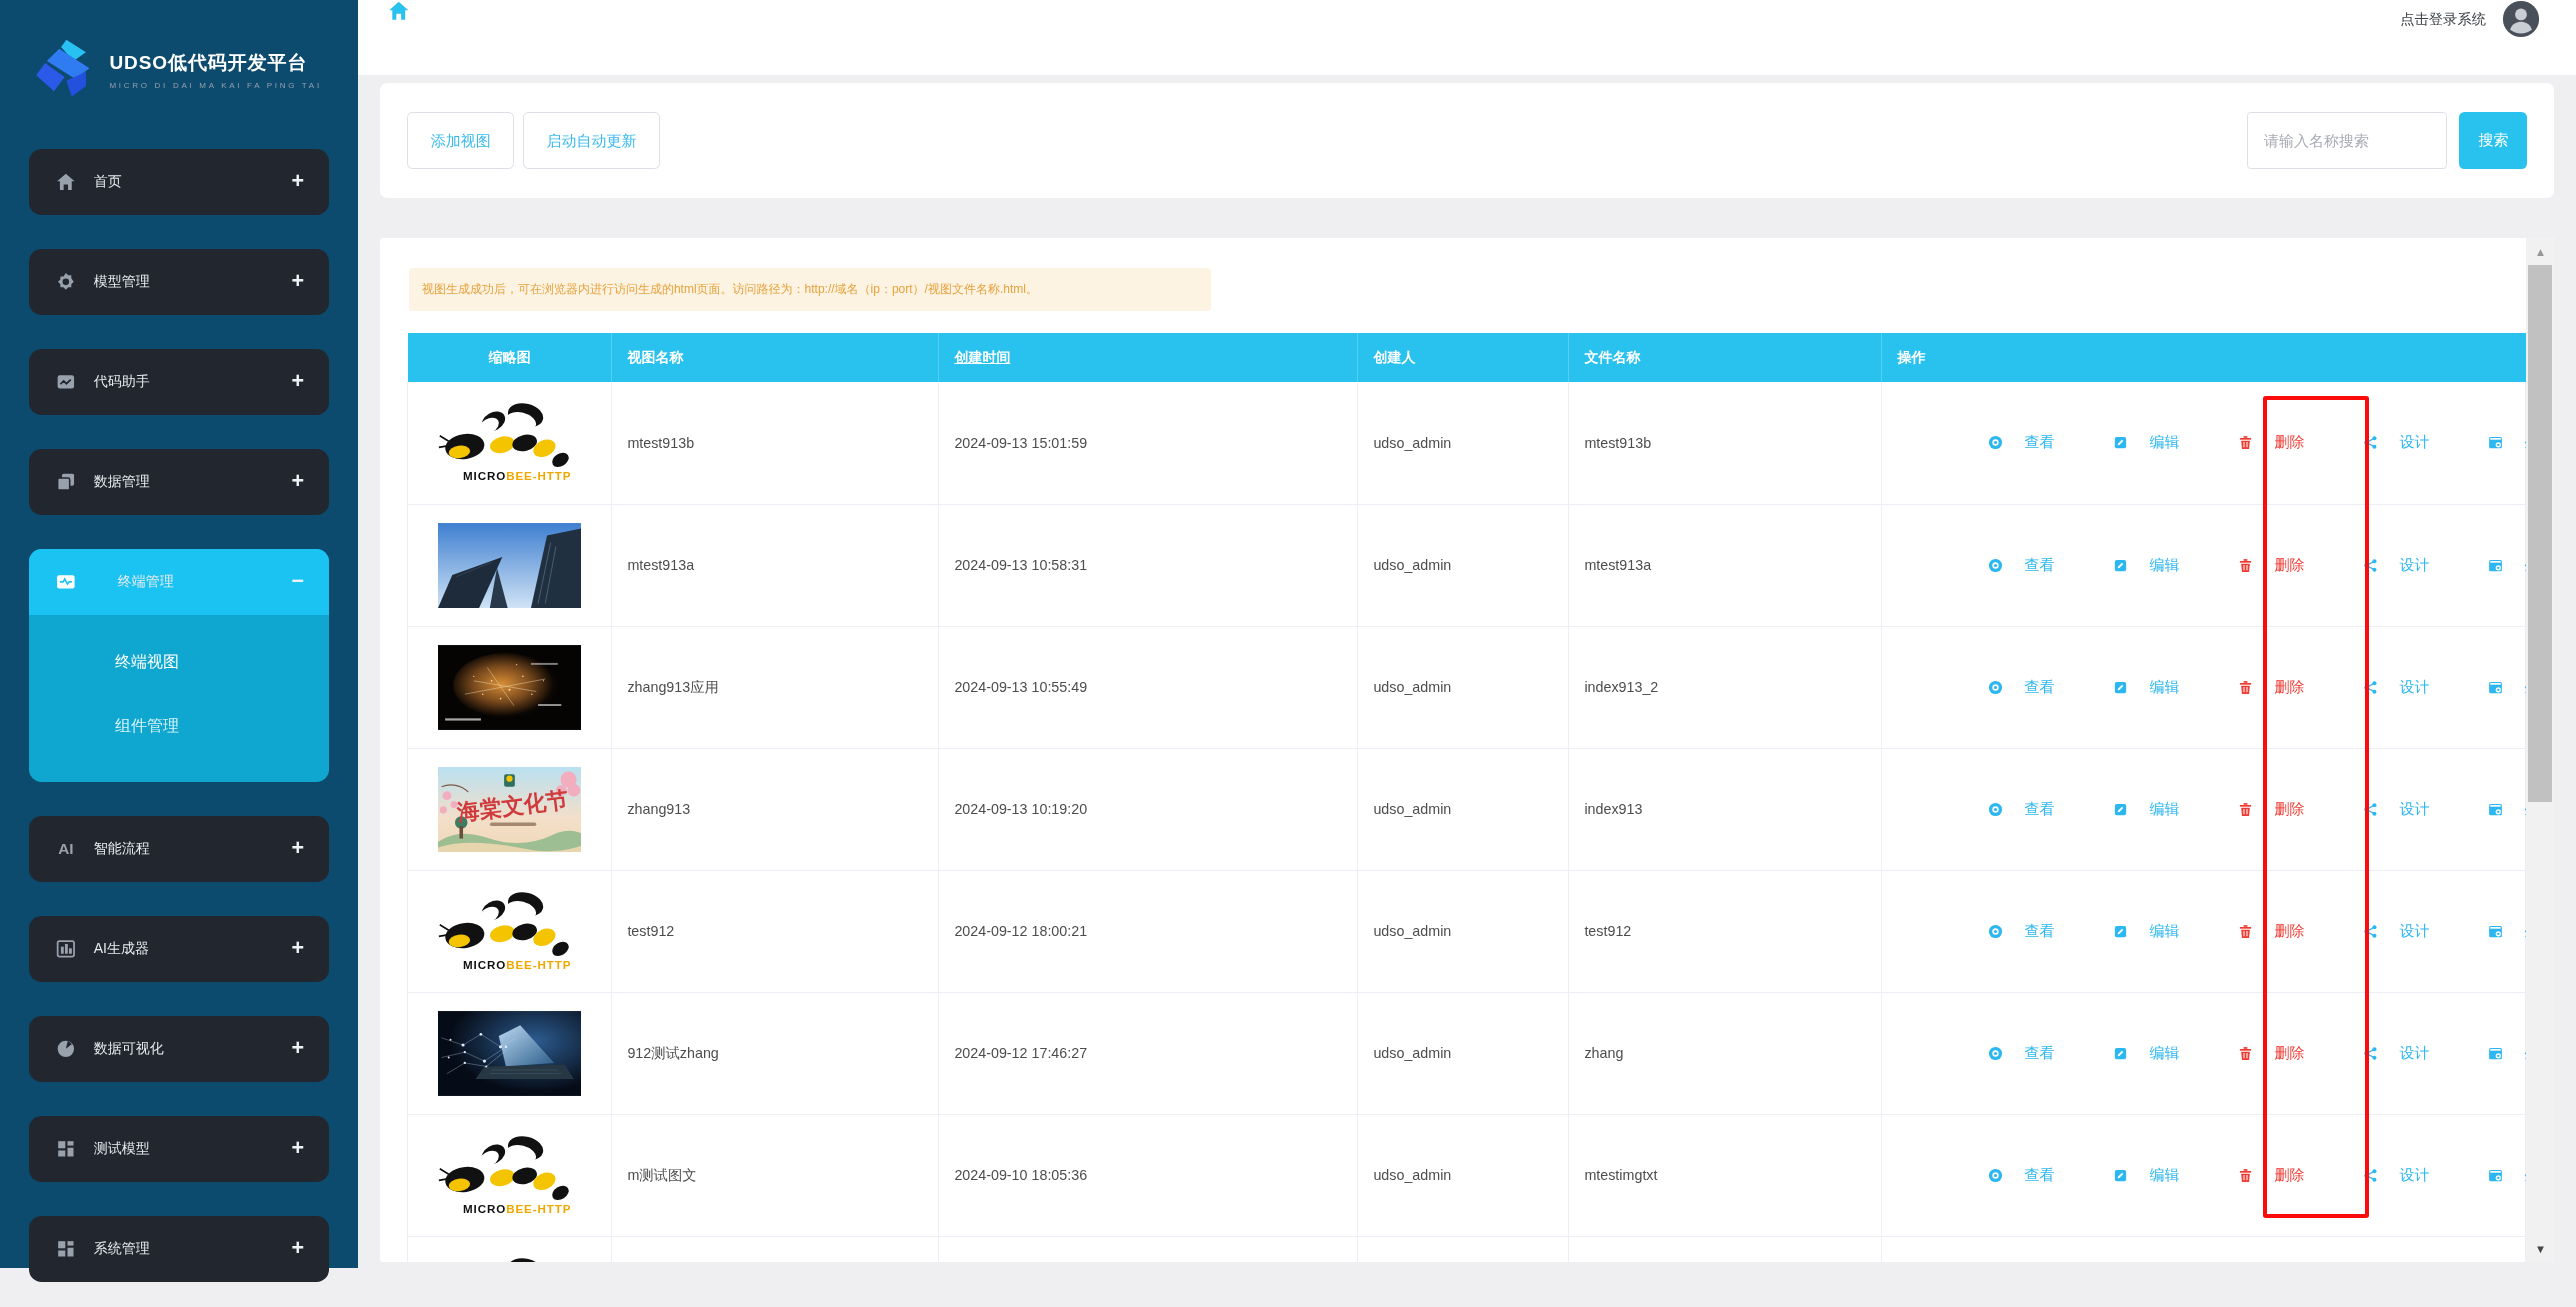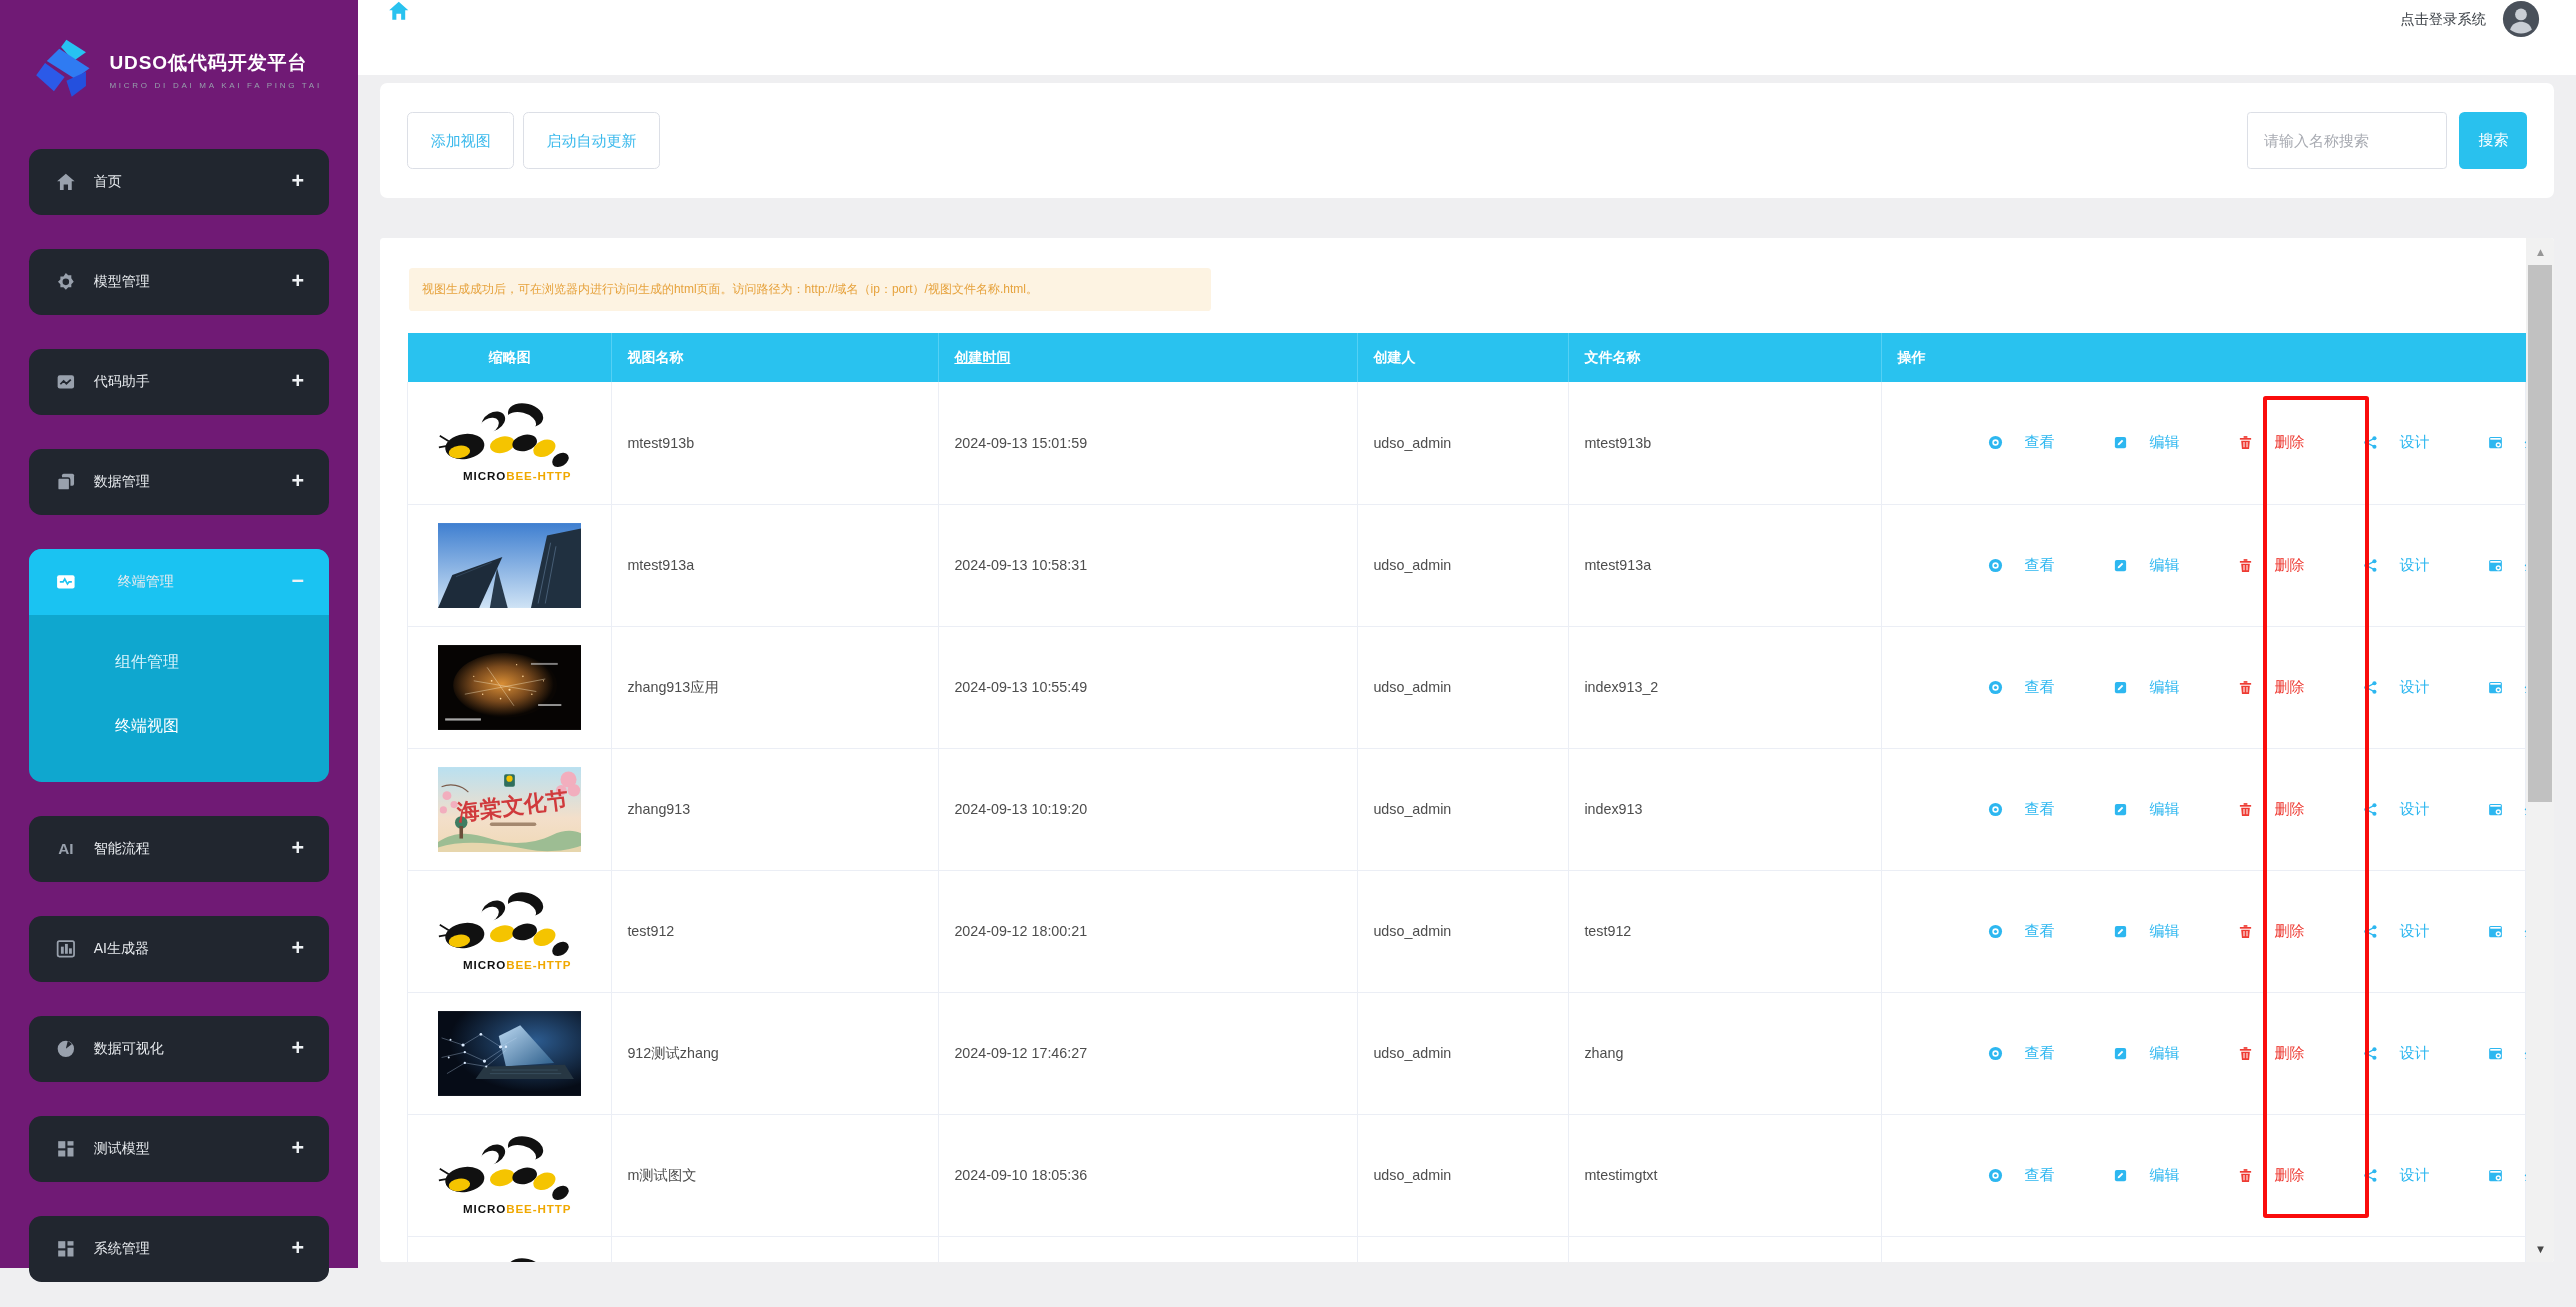--- a/index.html
+++ b/index.html
@@ -1,19 +1,19 @@
 <!DOCTYPE html>
 <html style="font-size:14.3px"><head>
 <meta charset="utf-8">
 <style>
   * { margin:0; padding:0; box-sizing:border-box; }
   html,body { width:2576px; height:1307px; overflow:hidden; font-family:"Liberation Sans",sans-serif; background:#efeff1; }
 
   
-  .sidebar { position:absolute; left:0; top:0; width:358px; height:1268px; background:#701a75; z-index:10; }
+  .sidebar { position:absolute; left:0; top:0; width:358px; height:1268px; background:#0c4a6e; z-index:10; }
   .brand { display:flex; align-items:center; gap:12.5px; padding:38px 18px 27px 34px; }
   .brand-logo { width:63px; height:64px; flex:0 0 auto; }
   .brand-title { color:#ffffff; font-size:19px; font-weight:bold; letter-spacing:0.9px; white-space:nowrap; }
   .brand-sub { color:#97a0ac; font-size:8px; letter-spacing:2.7px; margin-top:5.4px; white-space:nowrap; }
   .menu { padding:19.7px 29px 0 29px; }
   .menu-item { background:#21262f; border-radius:12.5px; margin-bottom:34px; overflow:hidden; }
   .menu-item-head { display:flex; align-items:center; height:66px; padding:0 25px 0 27px; cursor:pointer; }
   .menu-item-head .mi-icon { width:19.7px; height:19.7px; color:#99a1ad; flex:0 0 auto; display:flex; align-items:center; justify-content:center; }
   .menu-item-head .mi-label { color:#e7eaee; font-size:14px; margin-left:18px; flex:1; }
   .menu-item-head .mi-expand { color:#eef1f4; font-size:21.5px; font-weight:bold; line-height:1; }
@@ -138,22 +138,22 @@
       <span class="mi-icon">
             <svg width="19.7" height="19.7" viewBox="0 0 18 18">
               <rect x="1" y="3" width="16" height="12" rx="1.8" fill="currentColor"></rect>
               <path d="M3.5 9h3l1.5-2.6L10.5 11l1.5-2h2.5" stroke="#1ac3f2" stroke-width="1.5" fill="none"></path>
             </svg>
           </span>
       <span class="mi-label">终端管理</span>
       <span class="mi-expand">−</span>
     </div>
   <div class="submenu">
+          <div class="submenu-item current">终端视图</div>
           <div class="submenu-item">组件管理</div>
-          <div class="submenu-item current">终端视图</div>
         </div>
       </div>
 
   <div class="menu-item">
     <div class="menu-item-head">
       <span class="mi-icon">
             <svg width="19.7" height="19.7" viewBox="0 0 18 18">
               <text x="9" y="14" text-anchor="middle" font-size="14" font-weight="bold" fill="currentColor" font-family="Liberation Sans,sans-serif">AI</text>
             </svg>
           </span>

